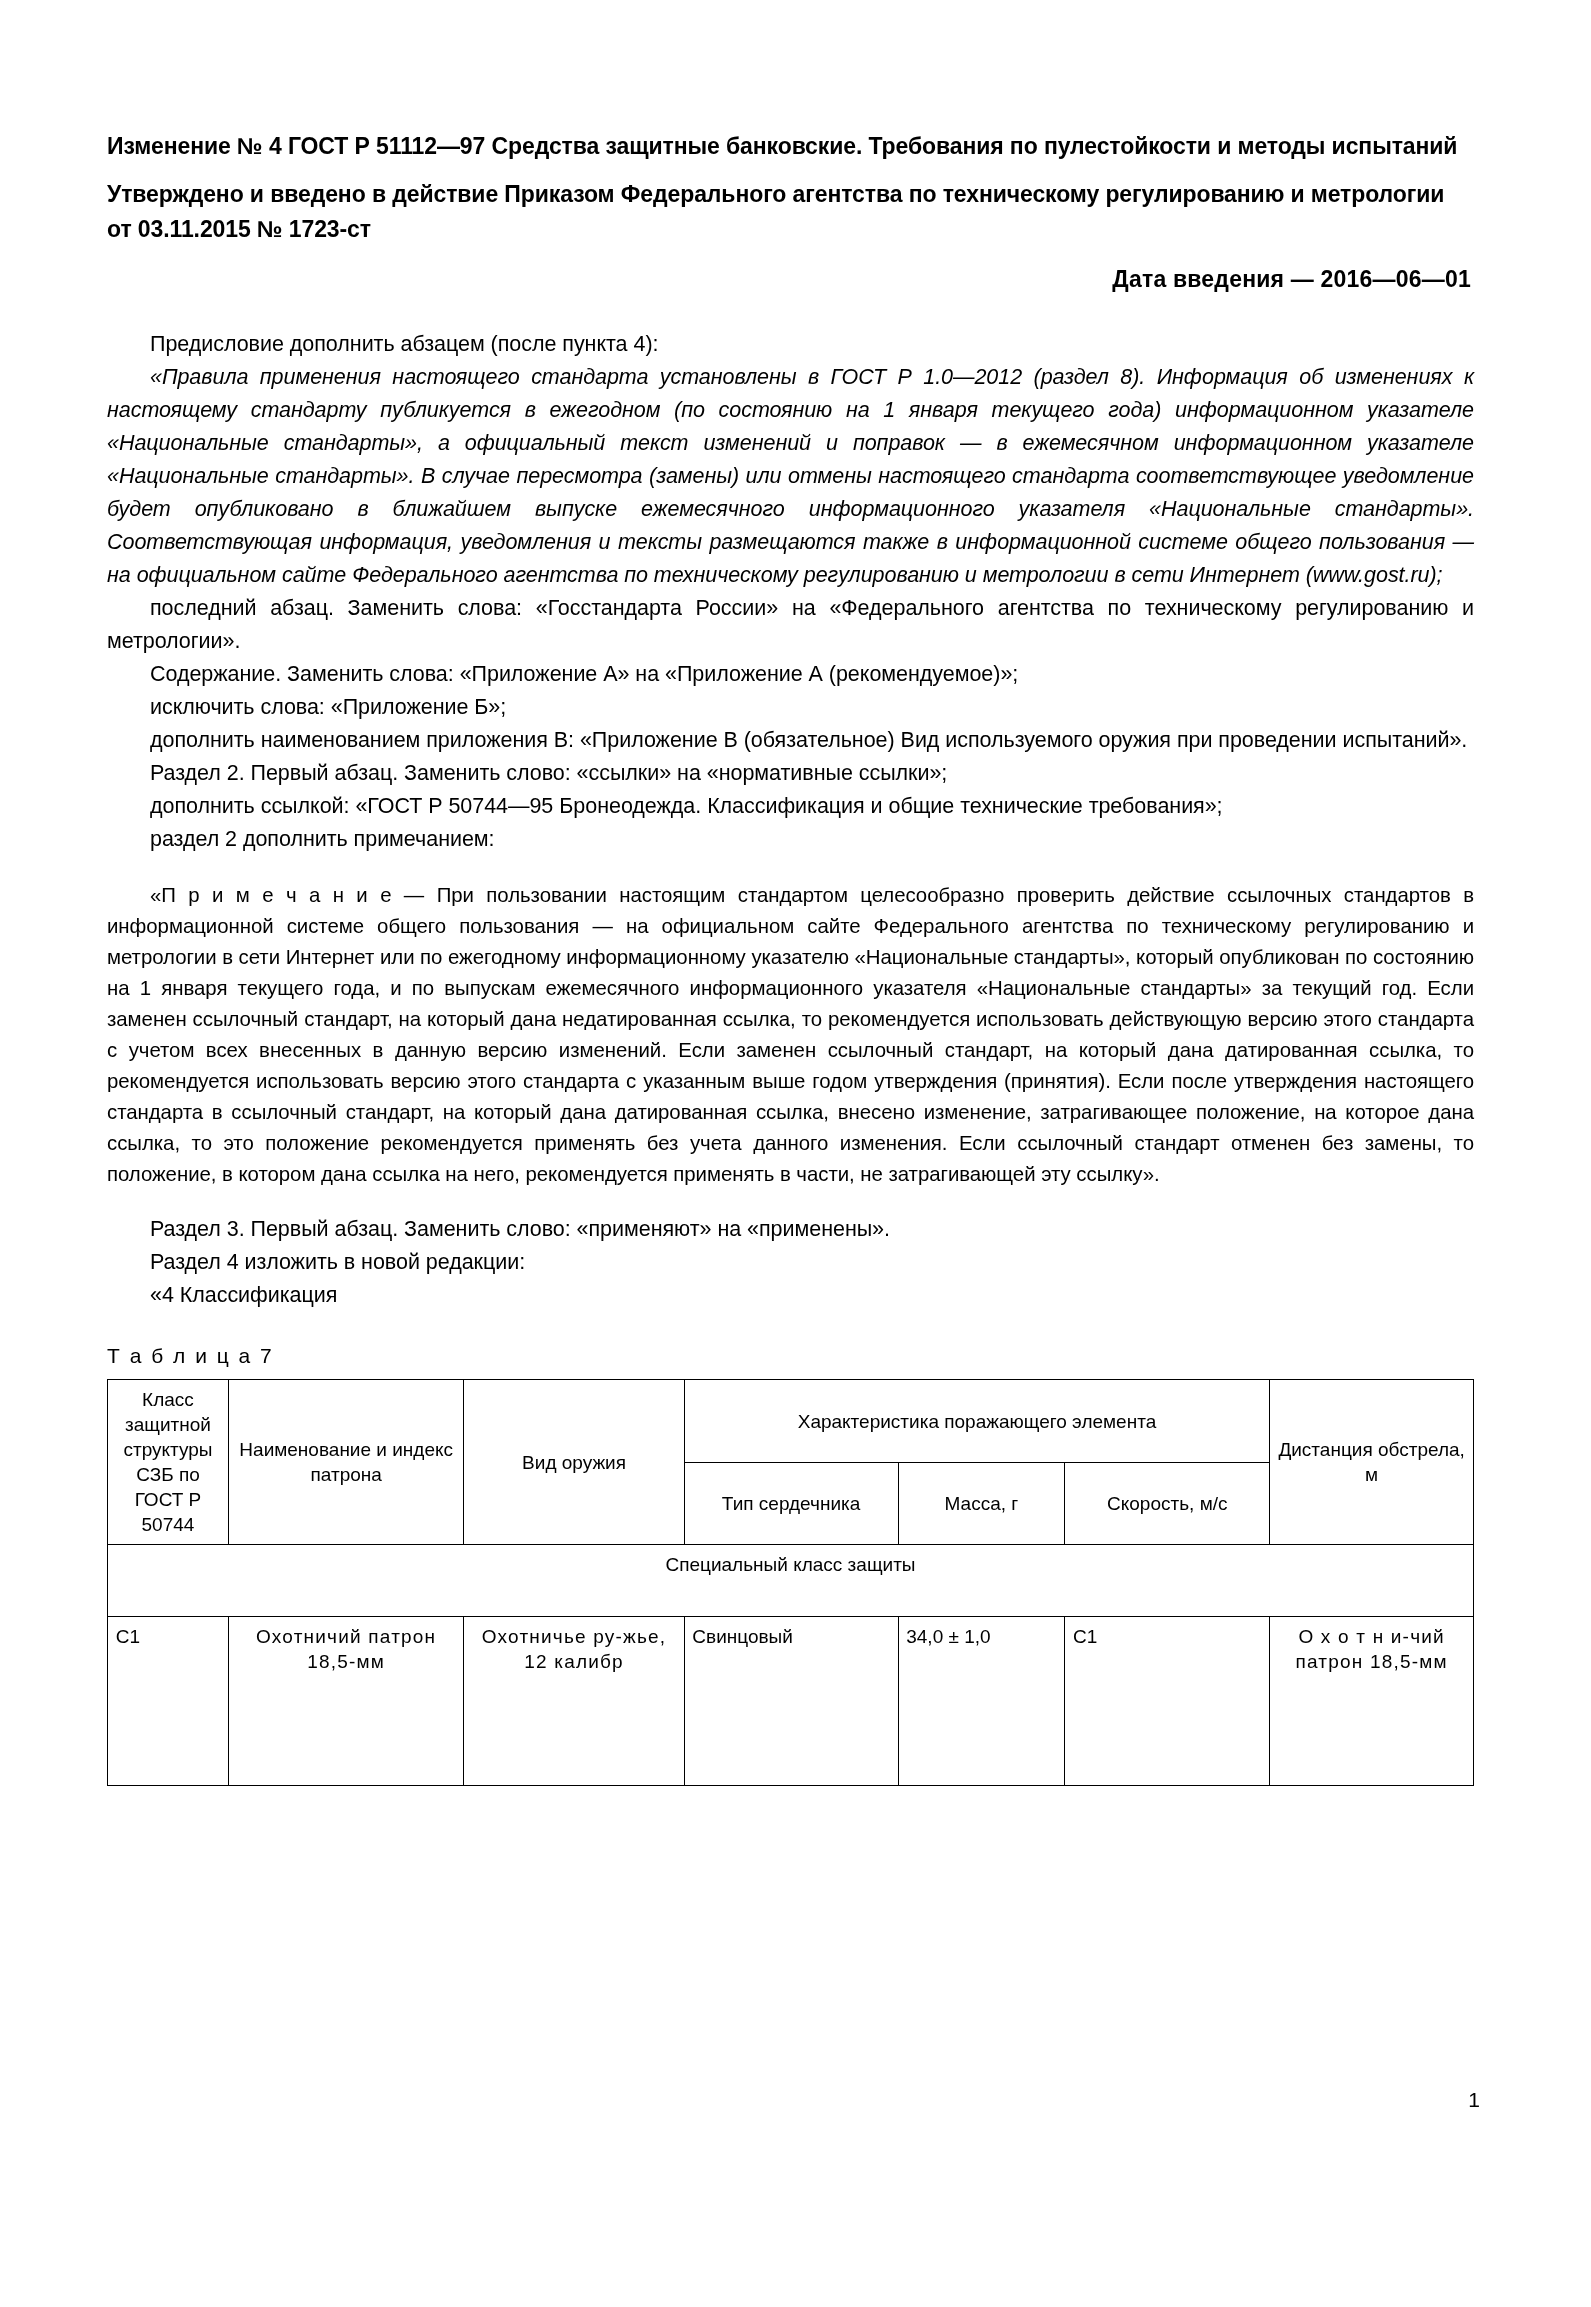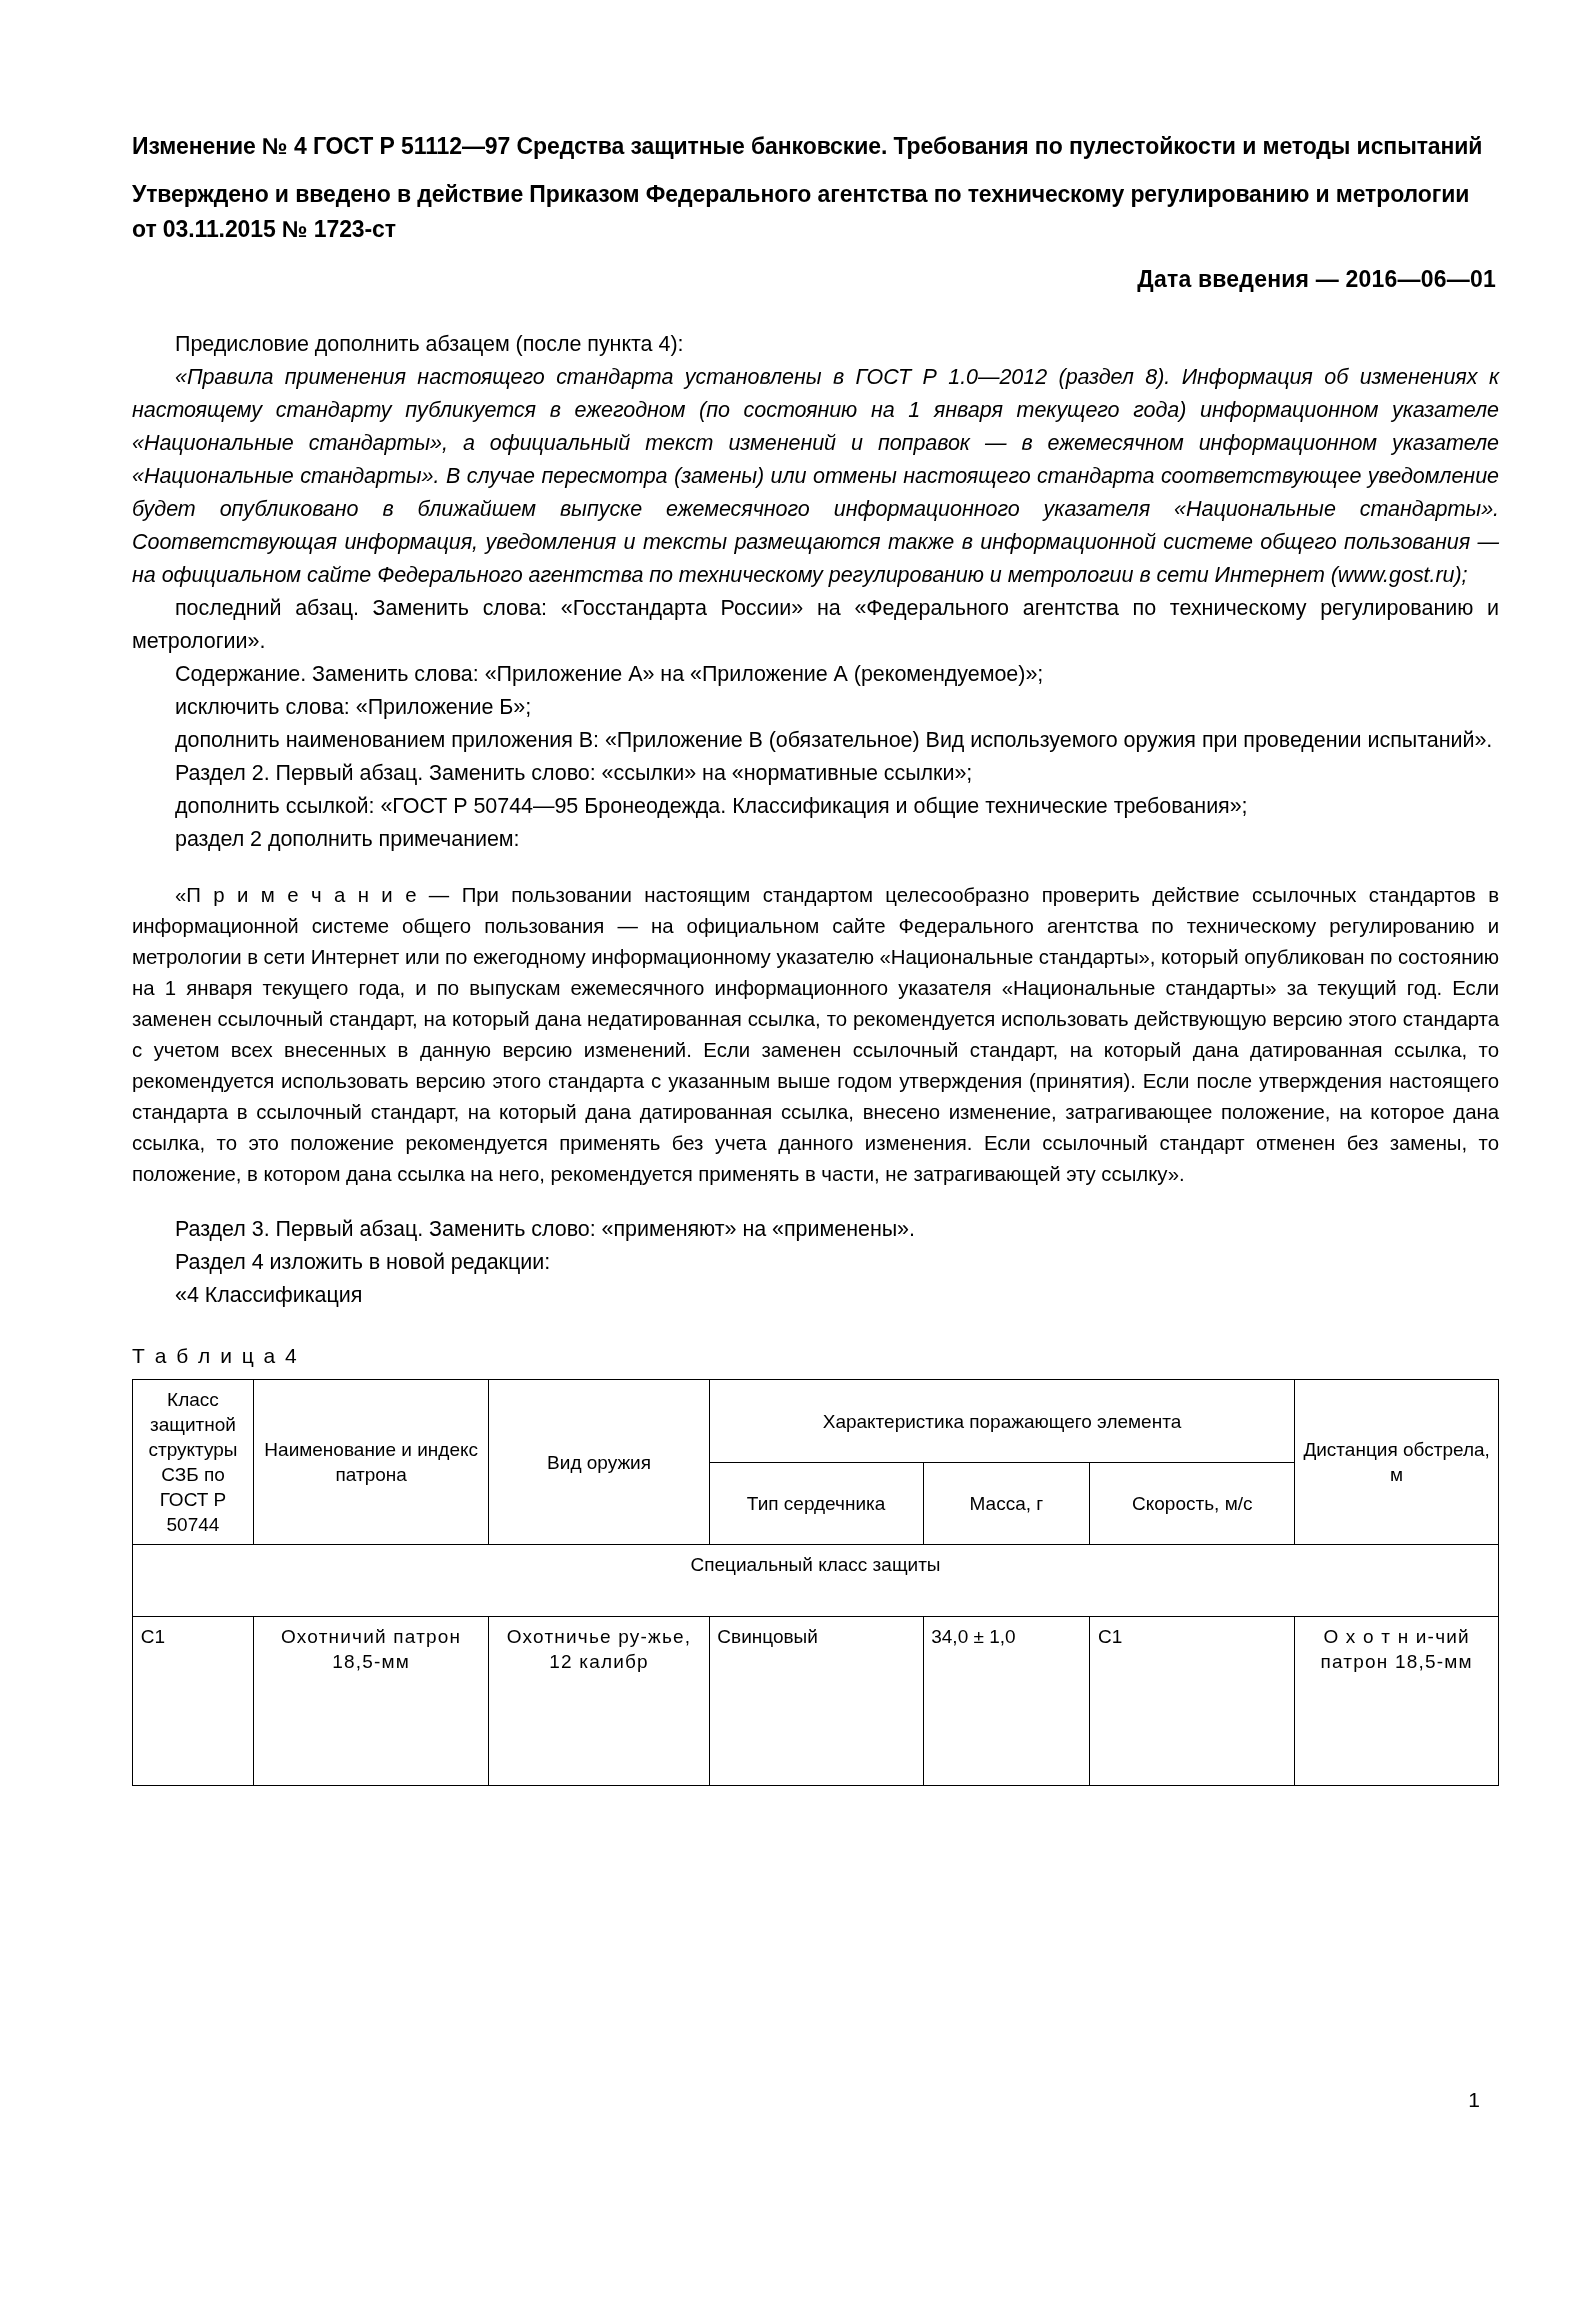--- a/index.html
+++ b/index.html
@@ -16,21 +16,21 @@
     position: relative;
     width: 1591px;
     height: 2307px;
     background: #ffffff;
     box-sizing: border-box;
     padding: 0;
     overflow: hidden;
   }
   .content {
     position: absolute;
-    left: 132px;
+    left: 107px;
     top: 0;
     width: 1367px;
   }
 
   
   .doc-header {
     padding-top: 129px;
   }
   .hdr-line {
     font-weight: bold;
@@ -183,21 +183,21 @@
     <div class="note-block">
       <p class="note">«П р и м е ч а н и е — При пользовании настоящим стандартом целесообразно проверить действие  ссылочных стандартов в информационной системе общего пользования — на официальном сайте Федерального агентства по техническому регулированию и метрологии в сети Интернет или по ежегодному информационному указателю «Национальные стандарты», который опубликован по состоянию на 1 января текущего года, и по выпускам ежемесячного информационного указателя  «Национальные стандарты» за текущий год.  Если  заменен ссылочный стандарт, на который дана недатированная ссылка, то рекомендуется использовать действующую версию этого стандарта с учетом всех внесенных в данную версию изменений. Если заменен ссылочный стандарт, на который дана датированная ссылка, то рекомендуется использовать версию этого стандарта с указанным выше годом утверждения (принятия). Если после утверждения настоящего стандарта в ссылочный стандарт, на который дана датированная ссылка, внесено изменение, затрагивающее положение, на которое дана ссылка, то это положение рекомендуется применять без учета данного изменения. Если ссылочный стандарт отменен без замены, то положение, в котором дана ссылка на него, рекомендуется применять в части, не затрагивающей эту ссылку».</p>
     </div>
 
     <div class="after-note">
       <p class="para indent">Раздел 3. Первый абзац. Заменить слово: «применяют» на «применены».</p>
       <p class="para indent">Раздел 4 изложить в новой редакции:</p>
       <p class="para indent">«4 Классификация</p>
     </div>
 
-    <div class="table-caption">Т а б л и ц а 4</div>
+    <div class="table-caption">Т а б л и ц а 7</div>
 
     <div class="tbl-wrap">
       <table class="gost">
         <colgroup>
           <col class="col1">
             <col class="col2">
             <col class="col3">
           <col class="col4">
             <col class="col5">
             <col class="col6">

